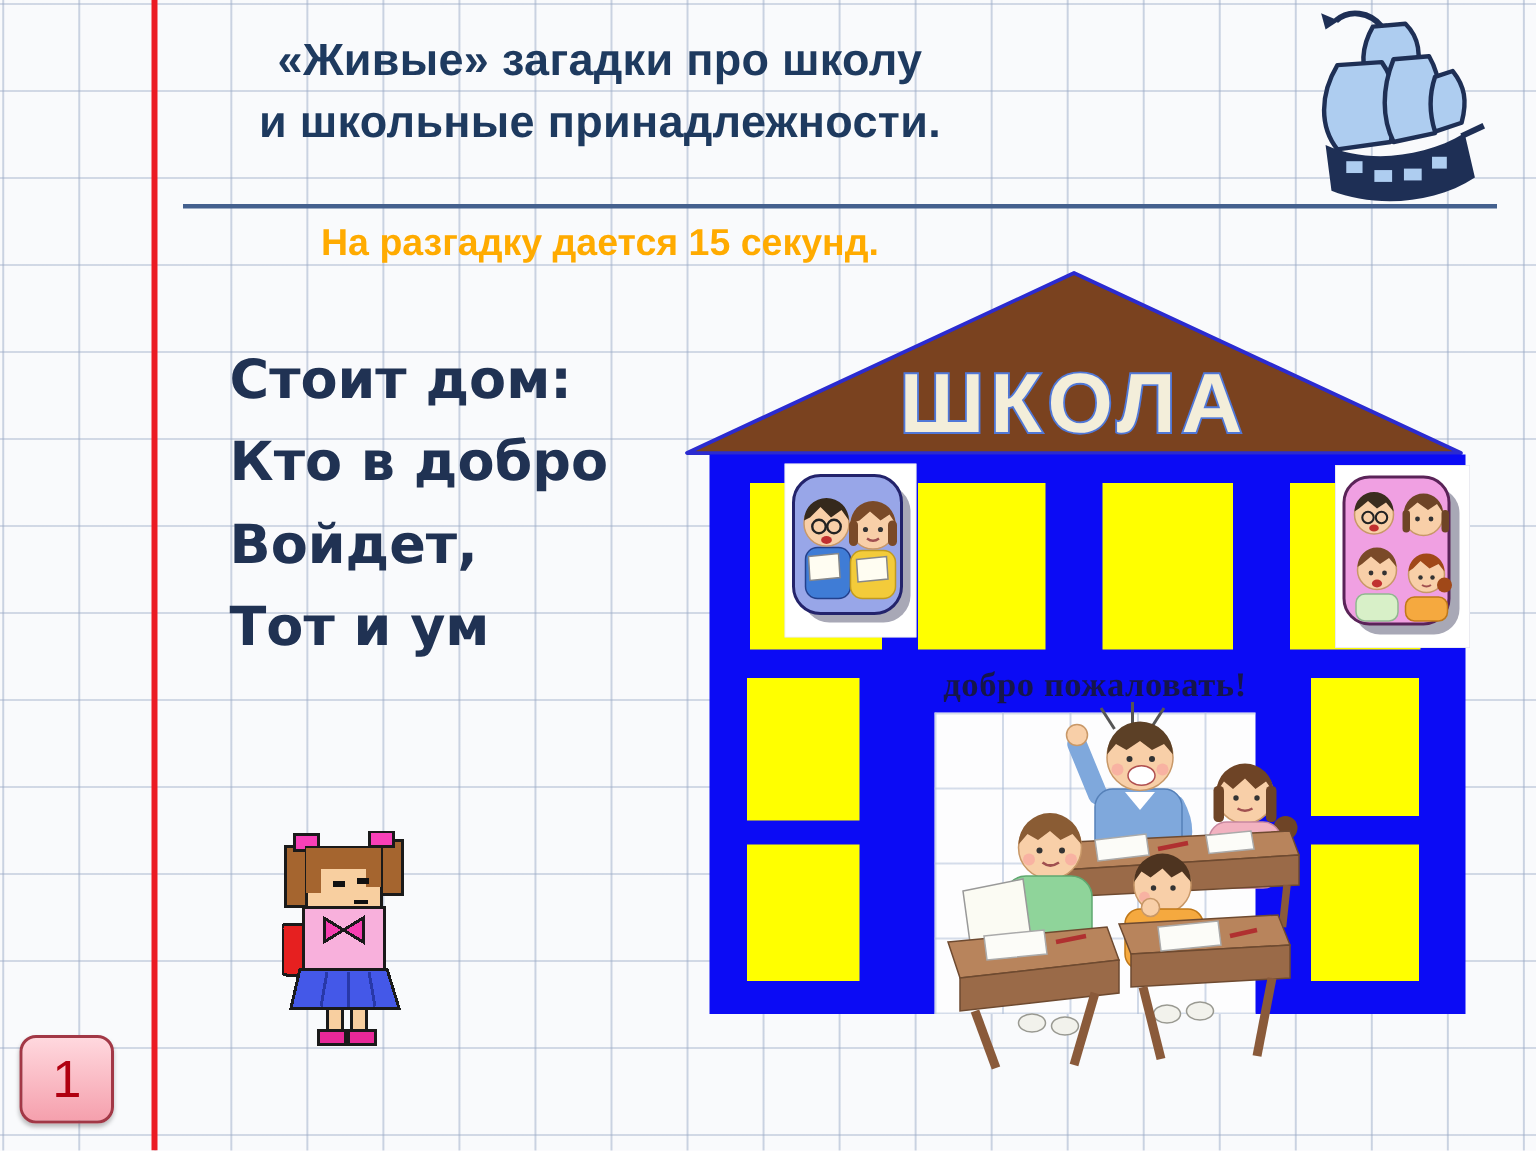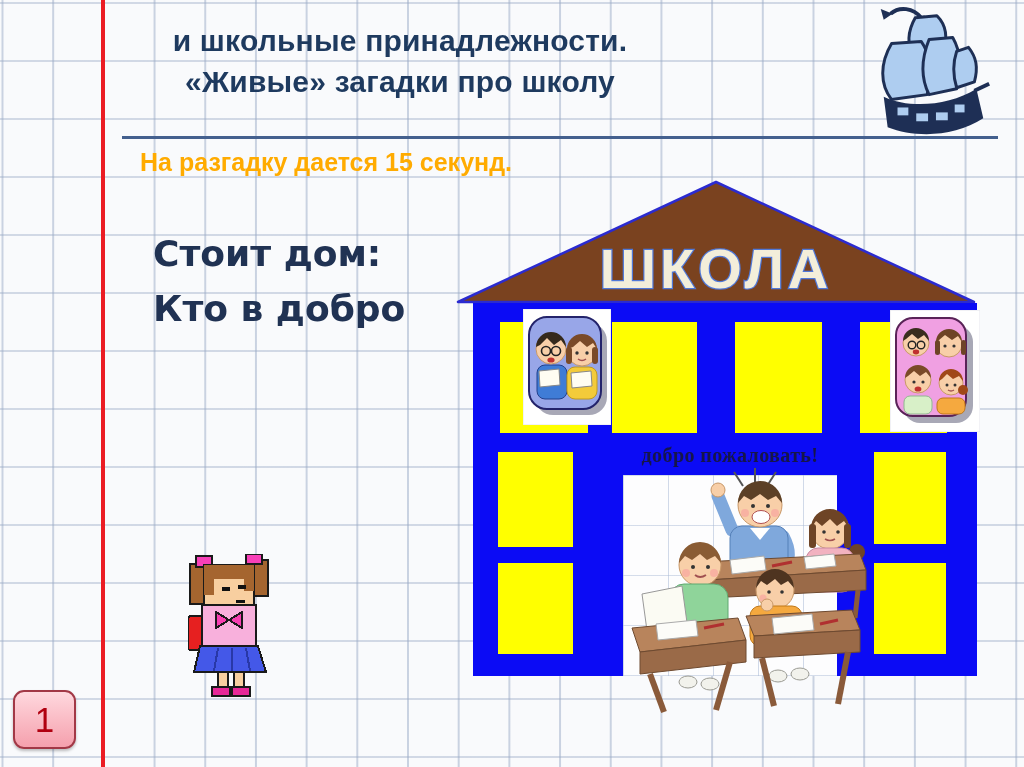--- a/index.html
+++ b/index.html
@@ -10,68 +10,70 @@
       linear-gradient(to right, rgba(154,170,198,.50) 1.6px, transparent 1.6px),
       linear-gradient(to bottom, rgba(154,170,198,.42) 1.6px, transparent 1.6px);
     background-size:50.7px 58px;
     background-position:1.5px 2px;
     font-family:"Liberation Sans", sans-serif;
   }
   .margin-line{position:absolute;left:101px;top:0;width:4px;height:767px;background:#EB1C24;}
   .title{position:absolute;left:140px;top:20px;width:520px;text-align:center;
     color:#1E3A5F;font-weight:bold;font-size:30px;line-height:41px;letter-spacing:.2px;}
   .divider{position:absolute;left:122px;top:136px;width:876px;height:3px;background:#44608E;}
-  .timer{position:absolute;left:140px;top:148px;width:520px;
+  .timer{position:absolute;left:140px;top:148px;width:520px;text-align:center;
     color:#FFAB00;font-weight:bold;font-size:25px;}
   .riddle{position:absolute;left:153px;top:226px;width:340px;
     color:#203253;font-weight:bold;font-size:36px;line-height:55px;
     font-family:"DejaVu Sans", sans-serif;}
   .riddle div{white-space:nowrap;}
   .ship{position:absolute;left:862px;top:2px;width:142px;height:138px;}
   .roof{position:absolute;left:456px;top:180px;width:520px;height:124px;}
   .facade{position:absolute;left:473px;top:303px;width:504px;height:373px;background:#0B0BF5;}
   .win{position:absolute;background:#FFFF00;}
   .door{position:absolute;left:150px;top:172px;width:214px;height:201px;
     background-color:#FDFDFE;
     background-image:
       linear-gradient(to right, rgba(172,188,214,.55) 1.5px, transparent 1.5px),
       linear-gradient(to bottom, rgba(172,188,214,.5) 1.5px, transparent 1.5px);
     background-size:45px 50px;}
   .welcome{position:absolute;left:146px;top:141px;width:222px;text-align:center;
-    color:#16164A;font-weight:bold;font-size:20px;letter-spacing:.4px;
+    color:#16164A;font-weight:bold;font-size:23px;letter-spacing:.4px;
     font-family:"Liberation Serif", serif;}
   .card{position:absolute;}
   .classroom{position:absolute;left:612px;top:466px;width:268px;height:252px;}
   .girl{position:absolute;left:188px;top:554px;width:84px;height:146px;}
   .badge{position:absolute;left:13px;top:690px;width:63px;height:59px;border-radius:11px;
     background:linear-gradient(#FFD8DE,#F5A0AD);
     border:2px solid #A23846;box-sizing:border-box;
     box-shadow:0 2px 3px rgba(0,0,0,.25);
     display:flex;align-items:center;justify-content:center;
     color:#B00010;font-size:35px;cursor:pointer;}
 </style>
 </head>
 <body>
 
 <div class="page">
 
   <div class="margin-line"></div>
 
   <div class="title">
+    <div>«Живые» загадки про школу</div>
     <div>и школьные принадлежности.</div>
-    <div>«Живые» загадки про школу</div>
   </div>
 
   <div class="divider"></div>
 
   <div class="timer">На разгадку дается 15 секунд.</div>
 
   <div class="riddle">
     <div>Стоит дом:</div>
     <div>Кто в добро</div>
+    <div>Войдет,</div>
+    <div>Тот и ум</div>
   </div>
 
   <svg class="ship" viewBox="0 0 140 140">
     <path d="M58,16 C50,6 36,4 27,12" stroke="#1E2F55" stroke-width="4" fill="none"></path>
     <path d="M29,12 l-12,-5 l3,11 z" fill="#1E2F55"></path>
     <line x1="60" y1="14" x2="63" y2="36" stroke="#1E2F55" stroke-width="3"></line>
     <g fill="#AECDF0" stroke="#1E2F55" stroke-width="3" stroke-linejoin="round">
       <path d="M52,16 C44,30 44,44 50,56 L80,51 C86,34 82,22 74,14 Z"></path>
       <path d="M28,42 C16,62 16,84 28,99 L64,94 C70,72 68,54 58,40 Z"></path>
       <path d="M66,38 C58,58 58,78 66,94 L94,88 C100,66 98,50 90,36 Z"></path>

